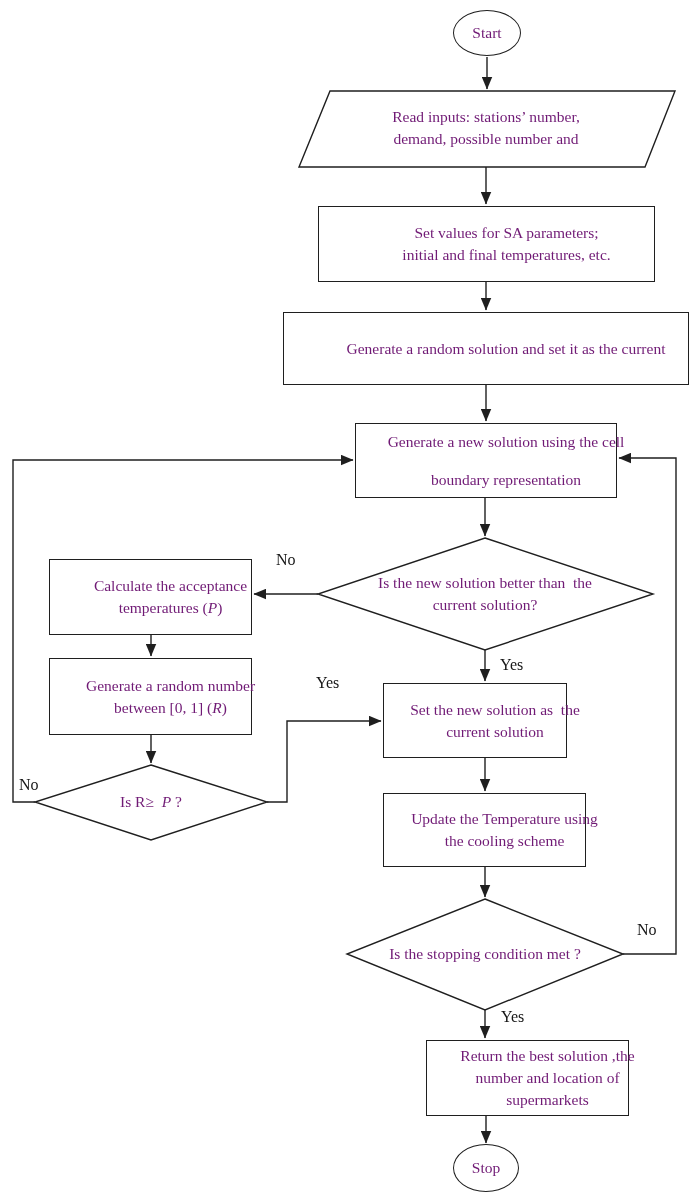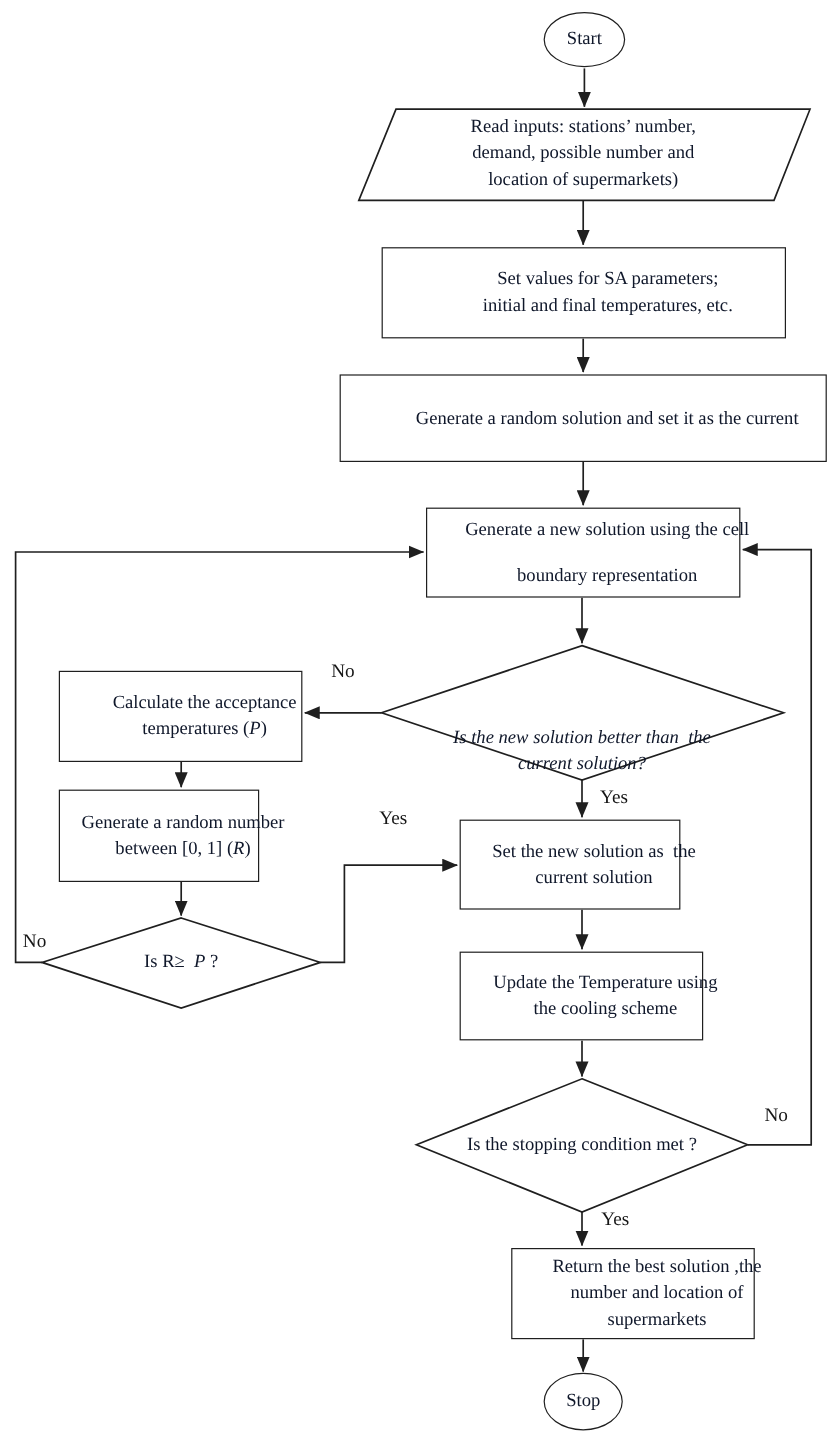--- a/index.html
+++ b/index.html
@@ -21,21 +21,21 @@
   .conn  { fill: none; stroke: #1f1f1f; stroke-width: 1.4; }
   .node {
     position: absolute;
     display: flex;
     flex-direction: column;
     align-items: center;
     justify-content: center;
     text-align: center;
     font-size: 15.5px;
     line-height: 22px;
-    color: #0f172a;
+    color: #701a75;
     z-index: 2;
   }
   .node .line { white-space: pre; }
   .rect {
     border: 1.4px solid #1f1f1f;
     background: #ffffff;
     padding-left: 40px;
   }
   .terminal {
     border: 1.4px solid #1f1f1f;
@@ -88,48 +88,47 @@
     <line class="conn" x1="486" y1="1116" x2="486" y2="1143" marker-end="url(#ah)"></line>
   </svg>
 
   <div class="node terminal" style="left:453px; top:10px; width:68px; height:46px;">
     <div class="line">Start</div>
   </div>
 
   <div class="node overlay" style="left:320px; top:95px; width:332px; height:66px;">
     <div class="line">Read inputs: stations’ number,</div>
     <div class="line">demand, possible number and</div>
-    <div class="line">location of supermarkets)</div>
   </div>
 
   <div class="node rect" style="left:318px; top:206px; width:337px; height:76px;">
     <div class="line">Set values for SA parameters;</div>
     <div class="line">initial and final temperatures, etc.</div>
   </div>
 
   <div class="node rect" style="left:283px; top:312px; width:406px; height:73px;align-items:center;">
     <div class="line">Generate a random solution and set it as the current</div>
   </div>
 
   <div class="node rect" style="left:355px; top:423px; width:262px; height:75px;gap:16px;">
     <div class="line">Generate a new solution using the cell</div>
     <div class="line">boundary representation</div>
   </div>
 
-  <div class="node overlay" style="left:350px; top:590px; width:270px; height:72px;font-style:italic;">
+  <div class="node overlay" style="left:350px; top:558px; width:270px; height:72px;">
     <div class="line">Is the new solution better than  the</div>
     <div class="line">current solution?</div>
   </div>
 
   <div class="node rect" style="left:49px; top:559px; width:203px; height:76px;">
     <div class="line">Calculate the acceptance</div>
     <div class="line"><span>temperatures (</span><span class="it">P</span><span>)</span></div>
   </div>
 
-  <div class="node rect" style="left:49px; top:658px; width:167px; height:77px;">
+  <div class="node rect" style="left:49px; top:658px; width:203px; height:77px;">
     <div class="line">Generate a random number</div>
     <div class="line"><span>between [0, 1] (</span><span class="it">R</span><span>)</span></div>
   </div>
 
   <div class="node overlay" style="left:81px; top:780px; width:140px; height:44px;">
     <div class="line"><span>Is R≥  </span><span class="it">P</span><span> ?</span></div>
   </div>
 
   <div class="node rect" style="left:383px; top:683px; width:184px; height:75px;">
     <div class="line">Set the new solution as  the</div>

